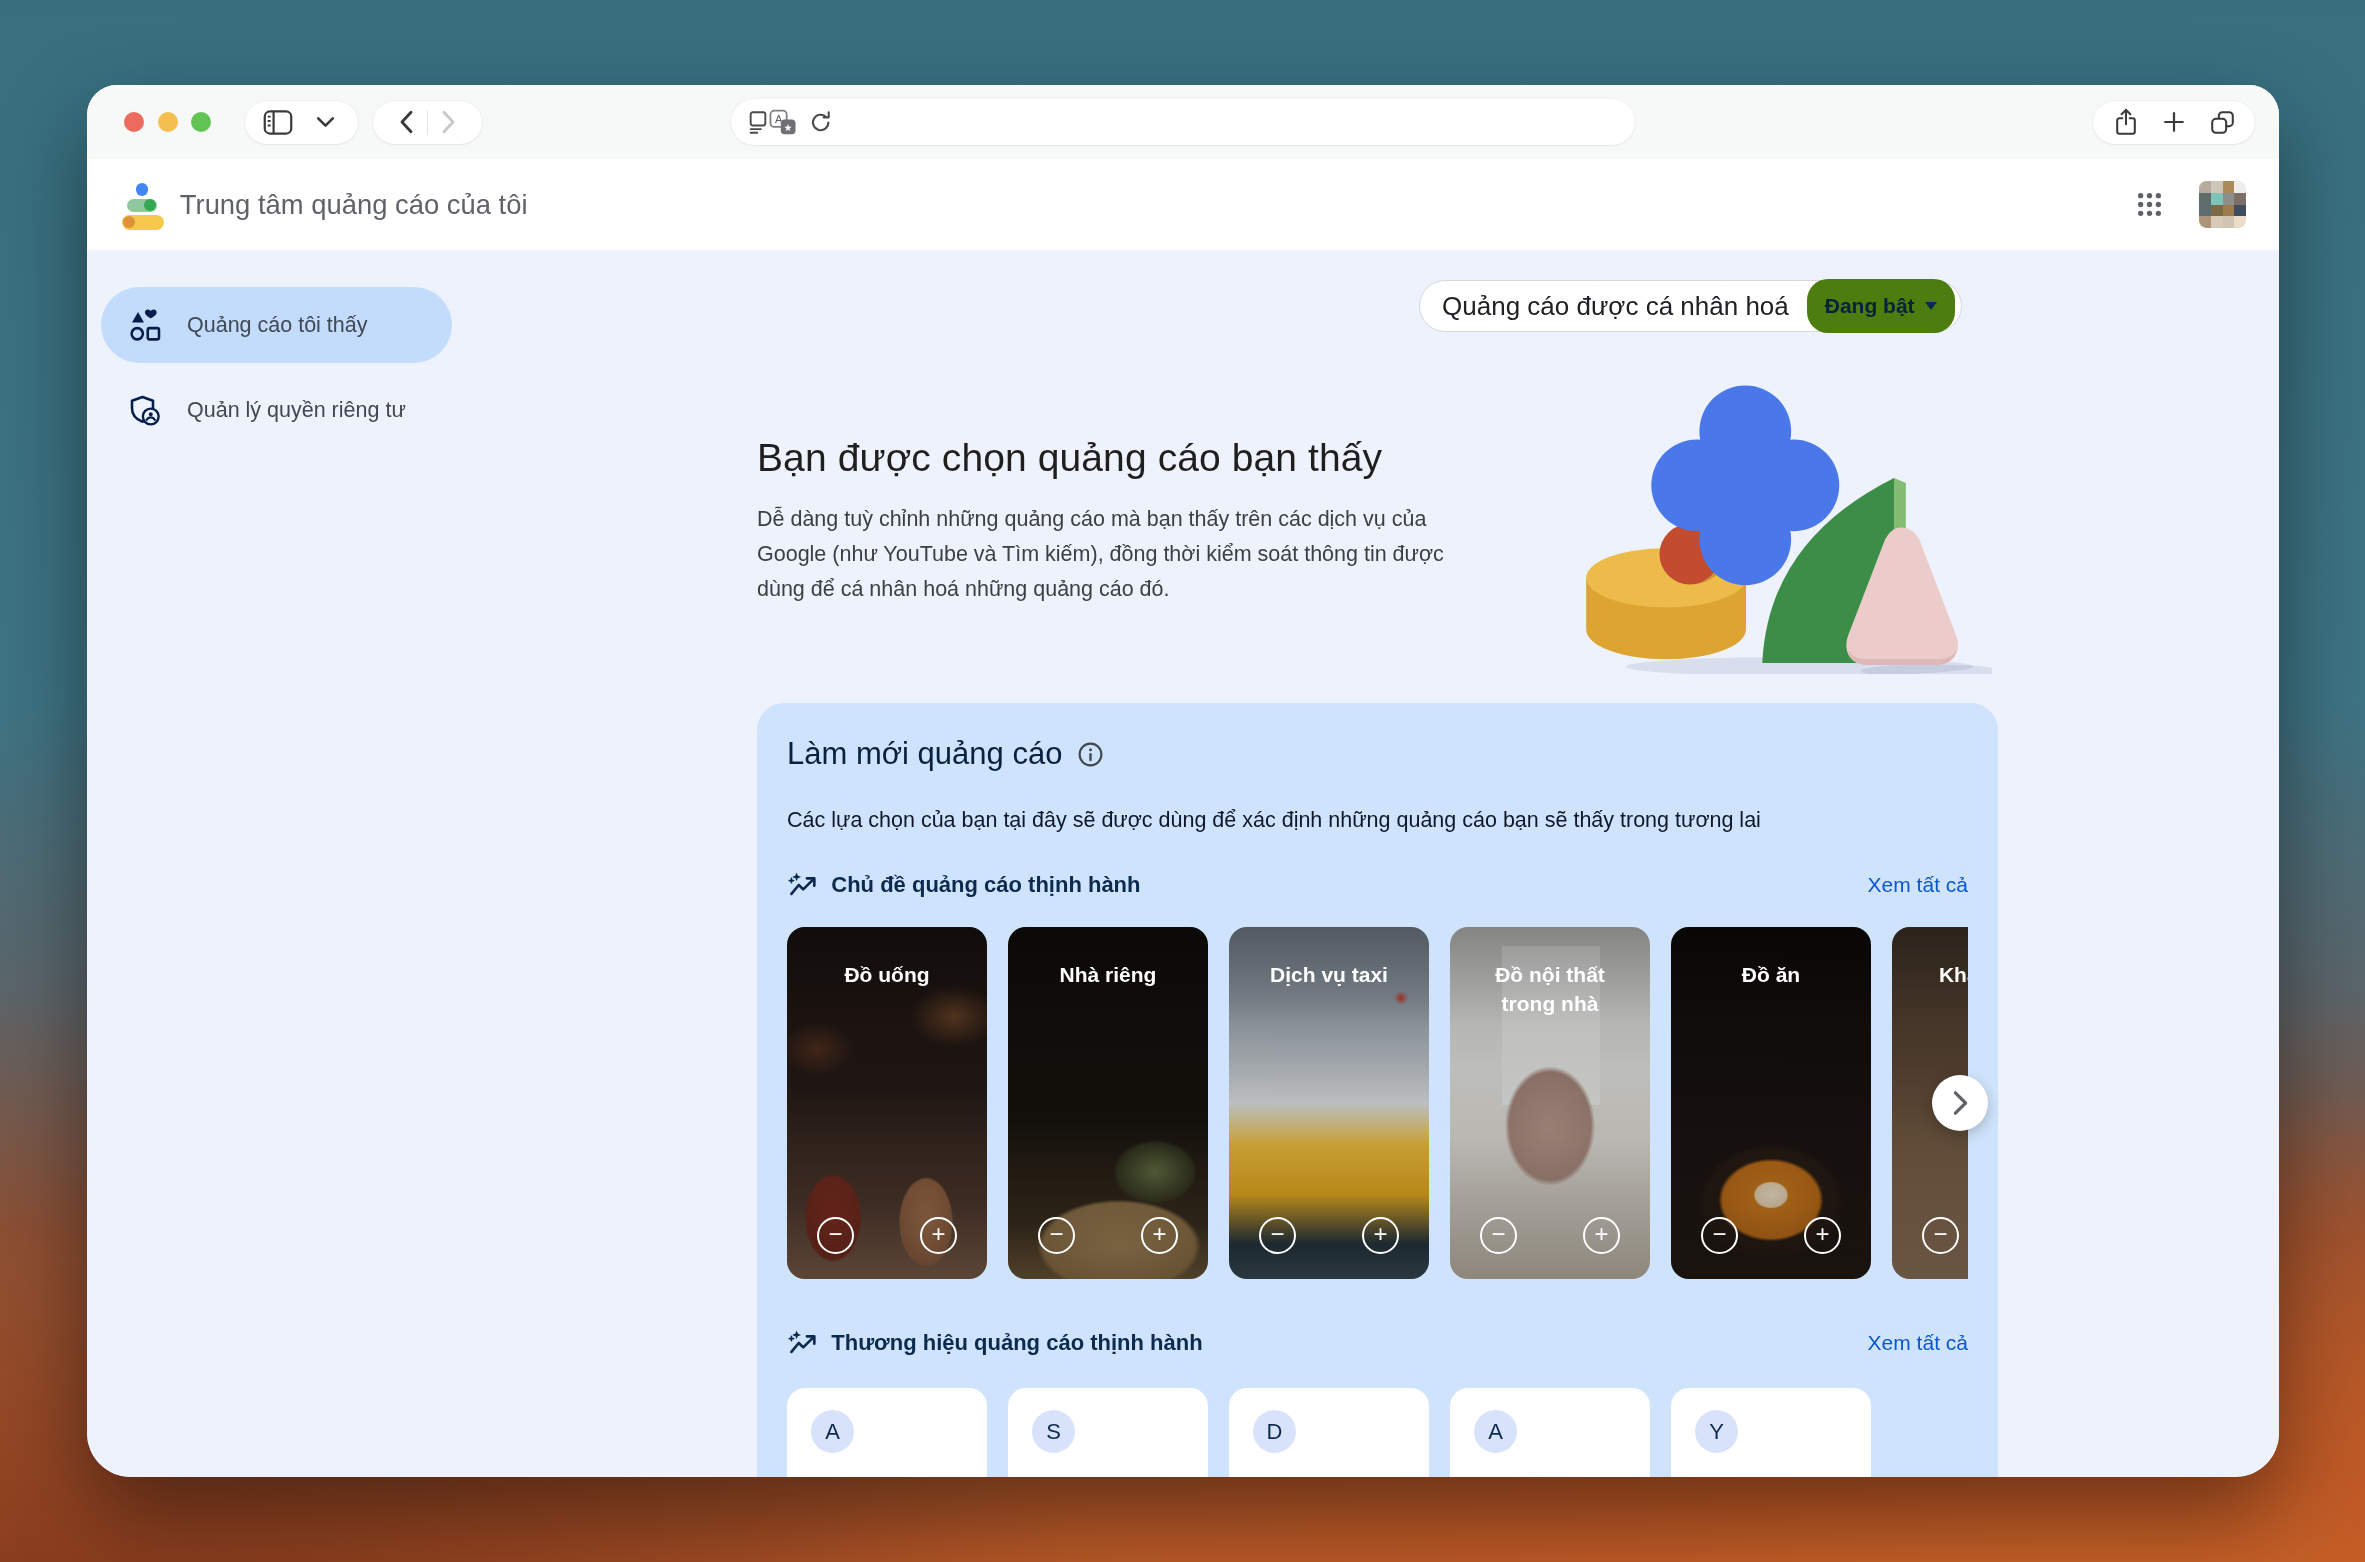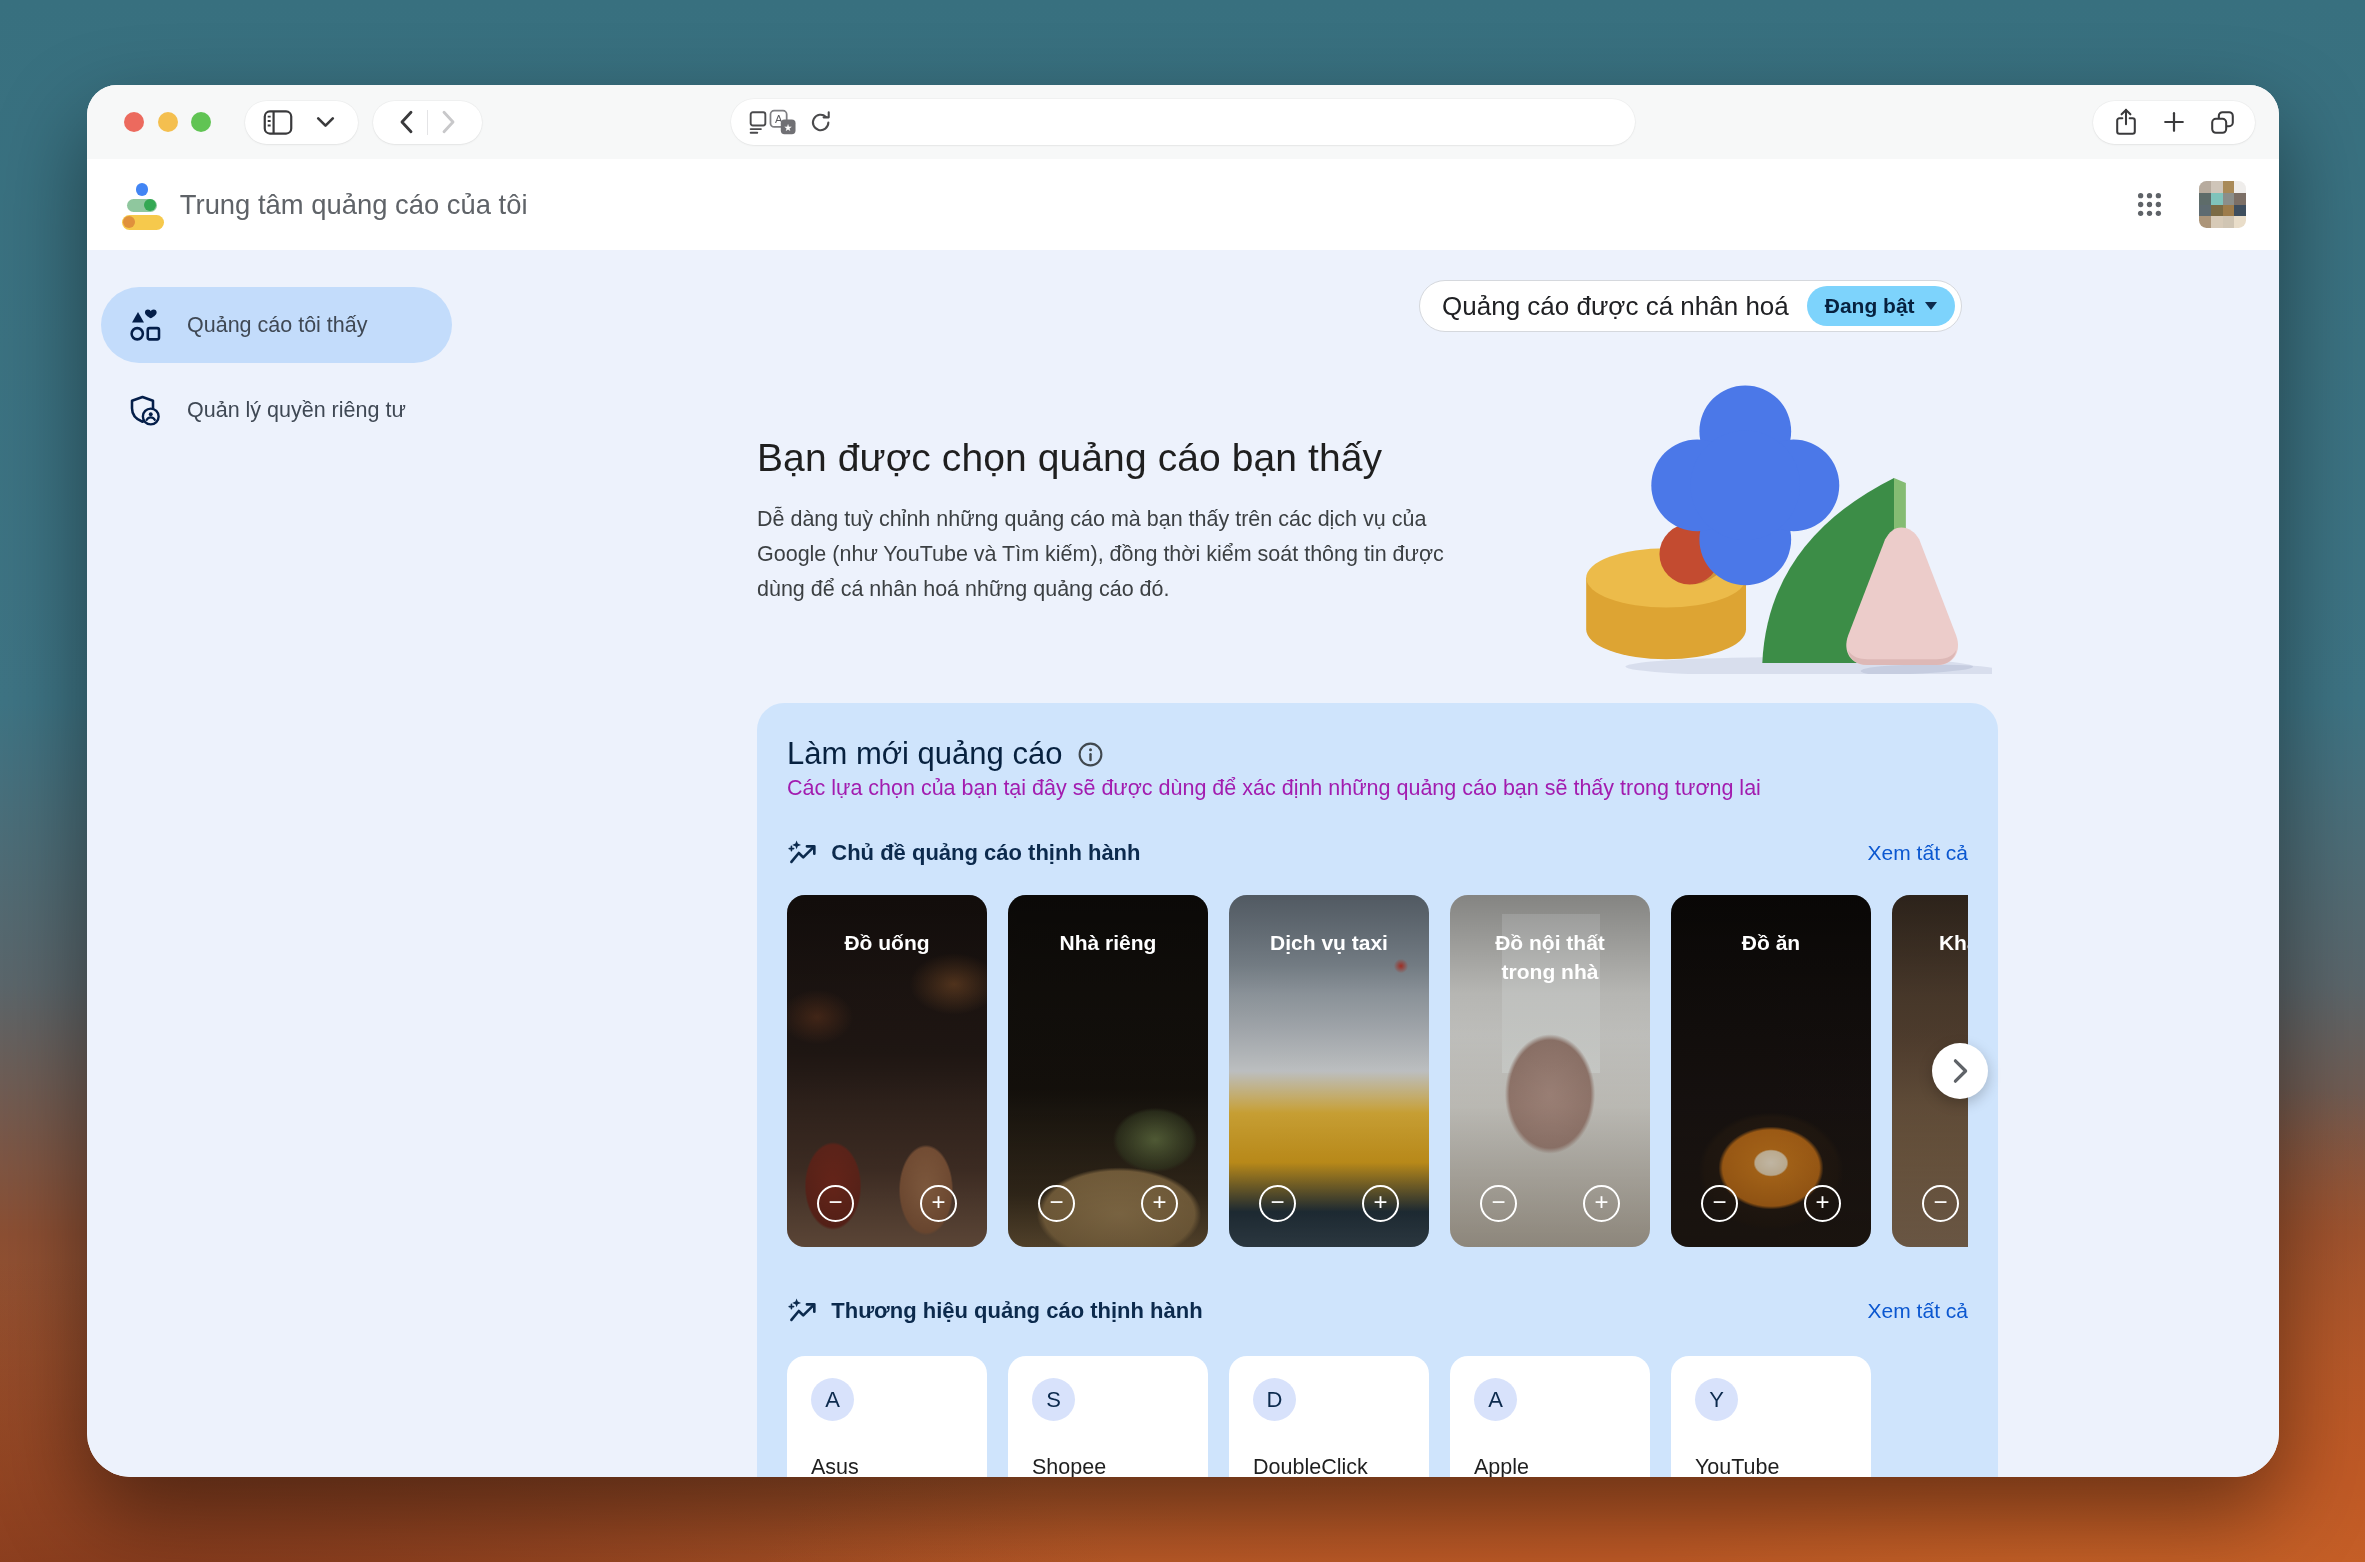--- a/index.html
+++ b/index.html
@@ -46,32 +46,32 @@
   .content { position:relative; height:1227px; background:#edf2fc; overflow:hidden; }
   .sidebar { position:absolute; left:14px; top:37px; width:351px; }
   .side-item { height:76px; border-radius:39px; display:flex; align-items:center; padding-left:28px; gap:25px; margin-bottom:9px; cursor:pointer; }
   .side-item.active { background:#c3dcfb; }
   .side-label { font-size:21.5px; color:#3f4854; }
   
   .main { position:absolute; left:670px; top:0; width:1241px; }
   .personalize-row { display:flex; justify-content:flex-end; margin-top:30px; padding-right:36px; }
   .personalize-pill { height:52px; border:1.1px solid #d5d8dd; background:#fff; border-radius:27px; display:flex; align-items:center; padding:0 6px 0 22px; gap:18px; cursor:pointer; }
   .personalize-label { font-size:26px; color:#202124; }
-  .status-pill { height:40px; background:#7dd3fc; border-radius:21px; display:flex; align-items:center; gap:10.4px; padding:0 18px; }
+  .status-pill { height:54px; background:#4d7c0f; border-radius:21px; display:flex; align-items:center; gap:10.4px; padding:0 18px; }
   .status-text { font-size:21px; font-weight:bold; color:#07213f; }
   .caret { width:0; height:0; border-left:6.7px solid transparent; border-right:6.7px solid transparent; border-top:8.2px solid #0c2a4d; }
   .hero { position:relative; margin-top:104px; min-height:215px; }
   .hero-title { font-size:39px; font-weight:500; color:#1f1f1f; letter-spacing:0.1px; }
   .hero-desc { margin-top:22px; width:730px; font-size:21.5px; line-height:35px; color:#3c4043; }
   .hero-art { position:absolute; right:6px; top:-58px; width:415px; height:296px; }
   
   .blue-card { position:relative; margin-top:52px; width:1241px; height:1112px; background:#cfe4fc; border-radius:27px; padding:33px 30px; }
   .card-title-row { display:flex; align-items:center; gap:15px; }
   .card-title { font-size:31px; font-weight:500; color:#07213f; }
-  .card-sub { margin-top:4px; font-size:21.5px; color:#a21caf; }
+  .card-sub { margin-top:36px; font-size:21.5px; color:#0f172a; }
   .section-row { display:flex; align-items:center; margin-top:37px; }
   .section-row.brands { margin-top:49px; }
   .trend-ic { margin-right:13.3px; display:flex; }
   .section-label { font-size:22px; font-weight:600; color:#0c2a4d; }
   .see-all { margin-left:auto; font-size:21px; font-weight:500; color:#0b57d0; text-decoration:none; cursor:pointer; }
   .carousel-wrap { position:relative; margin-top:27px; }
   .carousel { display:flex; gap:21px; overflow:hidden; height:352px; }
   .topic-card { position:relative; flex:0 0 200px; height:352px; border-radius:18px; overflow:hidden; cursor:pointer; }
   .topic-card::before { content:""; position:absolute; inset:0;
     background:linear-gradient(180deg, rgba(0,0,0,.40) 0%, rgba(0,0,0,.20) 28%, rgba(0,0,0,.14) 60%, rgba(0,0,0,.26) 100%); }

